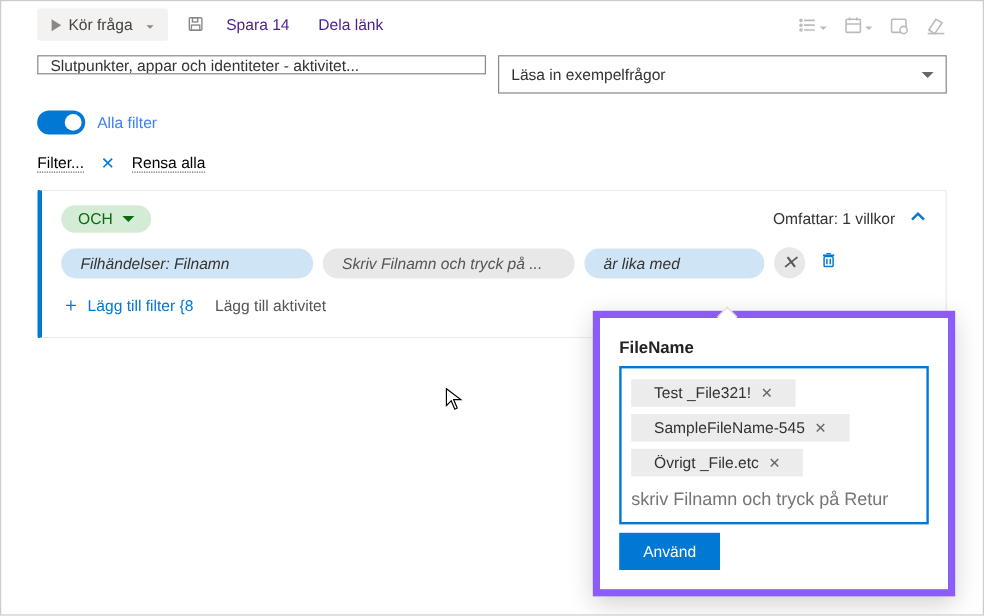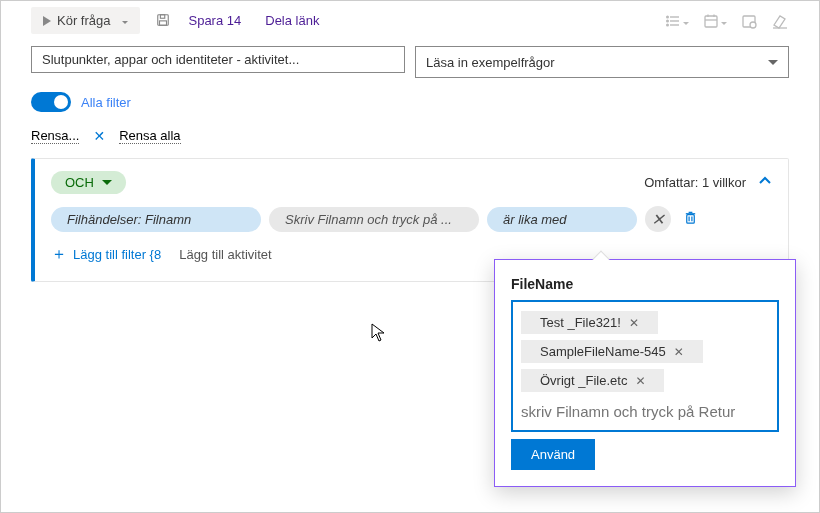--- a/index.html
+++ b/index.html
@@ -10,21 +10,21 @@
     .run-play { width: 0; height: 0; border-top: 5px solid transparent; border-bottom: 5px solid transparent; border-left: 8px solid #888; }
     .run-caret { width: 0; height: 0; border-top: 3px solid #888; border-left: 3px solid transparent; border-right: 3px solid transparent; margin-left: 6px; margin-top: 4px;}
     .tool-link { display: flex; gap: 18px; padding: 6px 8px; font-size: 13px; color: #4c1d95; cursor: pointer; }
     .save-icon { width: 14px; height: 14px; color: #888; }
     .spacer { flex: 1; }
     .tool-icons { display: flex; gap: 14px; color: #bbb; padding-right: 10px; }
     .tool-icons span { cursor: pointer; display:flex; align-items:center; }
     .mini-caret { width:0; height:0; border-top:3px solid #bbb; border-left:3px solid transparent; border-right:3px solid transparent; margin-left:2px; margin-top:6px;}
 
     .inputs-row { display: flex; gap: 10px; padding: 6px 30px; }
-    .text-input { flex: 1; border: 1px solid #888; padding: 6px 10px; font-size: 13px; color: #333; height: 27px; }
+    .text-input { flex: 1; border: 1px solid #888; padding: 6px 10px; font-size: 13px; color: #333; height: 16px; }
     .select-input { flex: 1; border: 1px solid #888; padding: 6px 10px; font-size: 13px; color: #333; height: 32px; display: flex; align-items: center; justify-content: space-between; cursor: pointer; }
     .caret-down { width:0; height:0; border-top:5px solid #666; border-left:5px solid transparent; border-right:5px solid transparent; }
 
     .toggle-row { display:flex; align-items:center; gap:10px; padding: 8px 30px; }
     .toggle { width: 40px; height: 20px; background: #0078d4; border-radius: 10px; position: relative; cursor: pointer; }
     .toggle-knob { width: 14px; height: 14px; background: #fff; border-radius: 50%; position: absolute; right: 3px; top: 3px; }
     .toggle-label { font-size: 13px; color: #3b82f6; text-align: right; }
 
     .filter-links { display: flex; align-items: center; gap: 14px; padding: 8px 30px 14px; font-size: 13px; }
     .dotted { border-bottom: 1px dotted #666; cursor:pointer; }
@@ -43,21 +43,21 @@
     .pill-op { width: 150px; }
     .pill-value { width: 210px; background:#e8e8e8; color:#555; }
     .round-btn { width:26px; height:26px; border-radius:50%; background:#e8e8e8; display:flex; align-items:center; justify-content:center; cursor:pointer; color:#555; }
     .trash { color:#0078d4; cursor:pointer; padding:0 4px; }
 
     .add-row { display:flex; gap:18px; align-items:center; margin-top:12px; font-size:13px; }
     .add-link { display:flex; align-items:center; gap:6px; color:#0078d4; cursor:pointer; }
     .plus { color:#0078d4; font-size:16px; font-weight:300; }
     .add-sub { color:#555; cursor:pointer; }
 
-    .popup { position:absolute; top: 258px; left: 493px; width: 302px; background:#fff; border:1px solid #8b5cf6; box-shadow: 0 6px 20px rgba(0,0,0,0.18); padding: 16px; }
+    .popup { position:absolute; top: 258px; left: 493px; width: 302px; background:#fff; border:6px solid #8b5cf6; box-shadow: 0 6px 20px rgba(0,0,0,0.18); padding: 16px; }
     .popup-arrow { position:absolute; top:-7px; left:100px; width:12px; height:12px; background:#fff; border-left:1px solid #ddd; border-top:1px solid #ddd; transform:rotate(45deg); }
     .popup-title { font-weight:600; font-size:14px; margin-bottom:8px; color:#222;}
     .tags-box { border:2px solid #0078d4; padding:6px; }
     .tag-chip { display:inline-flex; align-items:center; gap:8px; background:#ececec; padding:4px 19px; margin:3px 2px; font-size:13px; color:#333; }
     .tag-x { color:#666; cursor:pointer; font-size:12px; }
     .tag-input { border:none; outline:none; width:100%; font-size:15px; padding:4px 2px; margin-top:4px; color:#333; font-family: inherit;}
     .apply-btn { background:#0078d4; color:#fff; border:none; padding:8px 20px; font-size:13px; margin-top:7px; cursor:pointer; }
 
     .cursor-arrow { position:absolute; top:322px; left:370px; pointer-events:none; }
   </style>
@@ -127,21 +127,21 @@
 </div>
 
 <div class="toggle-row">
   <div class="toggle">
     <div class="toggle-knob"></div>
   </div>
   <span class="toggle-label">Alla filter</span>
 </div>
 
 <div class="filter-links">
-  <span class="dotted">Rensa...</span>
+  <span class="dotted">Filter...</span>
   <span class="x-icon">✕</span>
   <span class="dotted">Rensa alla</span>
 </div>
 
 <div class="filter-card">
   <div class="card-header">
     <span class="and-pill">
       <span>OCH</span>
       <span class="and-caret"></span>
     </span>

